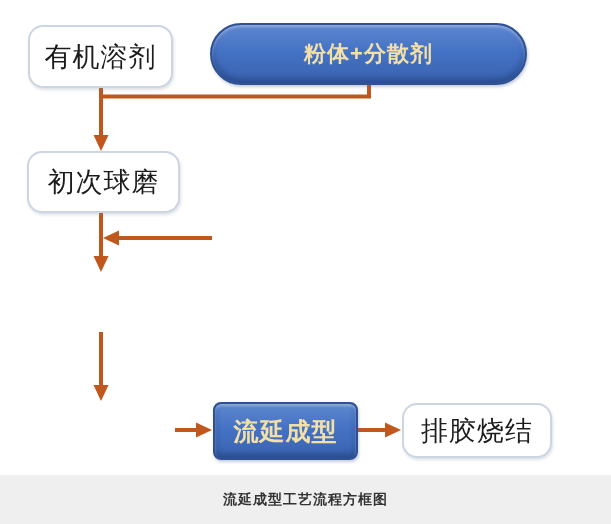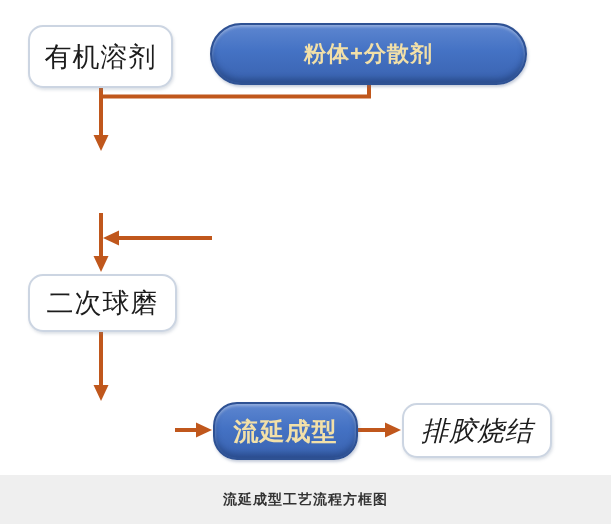--- a/index.html
+++ b/index.html
@@ -30,21 +30,21 @@
   .pill{
     background:linear-gradient(180deg,#5d86d0 0%,#4472c4 45%,#3a63b0 100%);
     border:2px solid #2e5193;
     box-shadow:inset 0 2px 3px rgba(255,255,255,.35), inset 0 -4px 6px rgba(10,30,70,.35), 1px 2px 3px rgba(90,110,150,.35);
     color:#f2e0a8;
     font-weight:bold;
     font-size:22px;
     letter-spacing:1px;
   }
   .stadium{border-radius:32px;}
-  .rounded{border-radius:24px;}
+  .rounded{border-radius:8px;}
 
   .caption-bar{
     position:absolute;left:0;top:475px;width:611px;height:49px;
     background:#efefef;
     display:flex;align-items:center;justify-content:center;font-family:Liberation Serif, serif;
   }
   .caption-text{
     color:#333333;
     font-size:14px;
     font-weight:bold;
@@ -89,26 +89,26 @@
     <g stroke="#c0571c" stroke-width="4" fill="#c0571c">
       <line x1="358" y1="430" x2="386" y2="430"></line>
       <polygon points="401,430 385,422.5 385,437.5" stroke="none"></polygon>
     </g>
   </svg>
 
   <div class="node white-box" style="left:28px;top:25px;width:145px;height:63px;">有机溶剂</div>
 
   <div class="node pill stadium" style="left:210px;top:23px;width:317px;height:62px;">粉体+分散剂</div>
 
+  <div class="node white-box" style="left:27px;top:151px;width:153px;height:62px;">初次球磨</div>
 
 
-  <div class="node white-box" style="left:28px;top:274px;width:149px;height:58px;">二次球磨</div>
 
 
   <div class="node pill rounded" style="left:213px;top:402px;width:145px;height:58px;font-size:25px;">流延成型</div>
 
-  <div class="node white-box" style="left:402px;top:403px;width:150px;height:55px;font-style:italic;">排胶烧结</div>
+  <div class="node white-box" style="left:402px;top:403px;width:150px;height:55px;">排胶烧结</div>
 
   <div class="caption-bar">
     <span class="caption-text">流延成型工艺流程方框图</span>
   </div>
 
 </div>
 
 </body></html>

